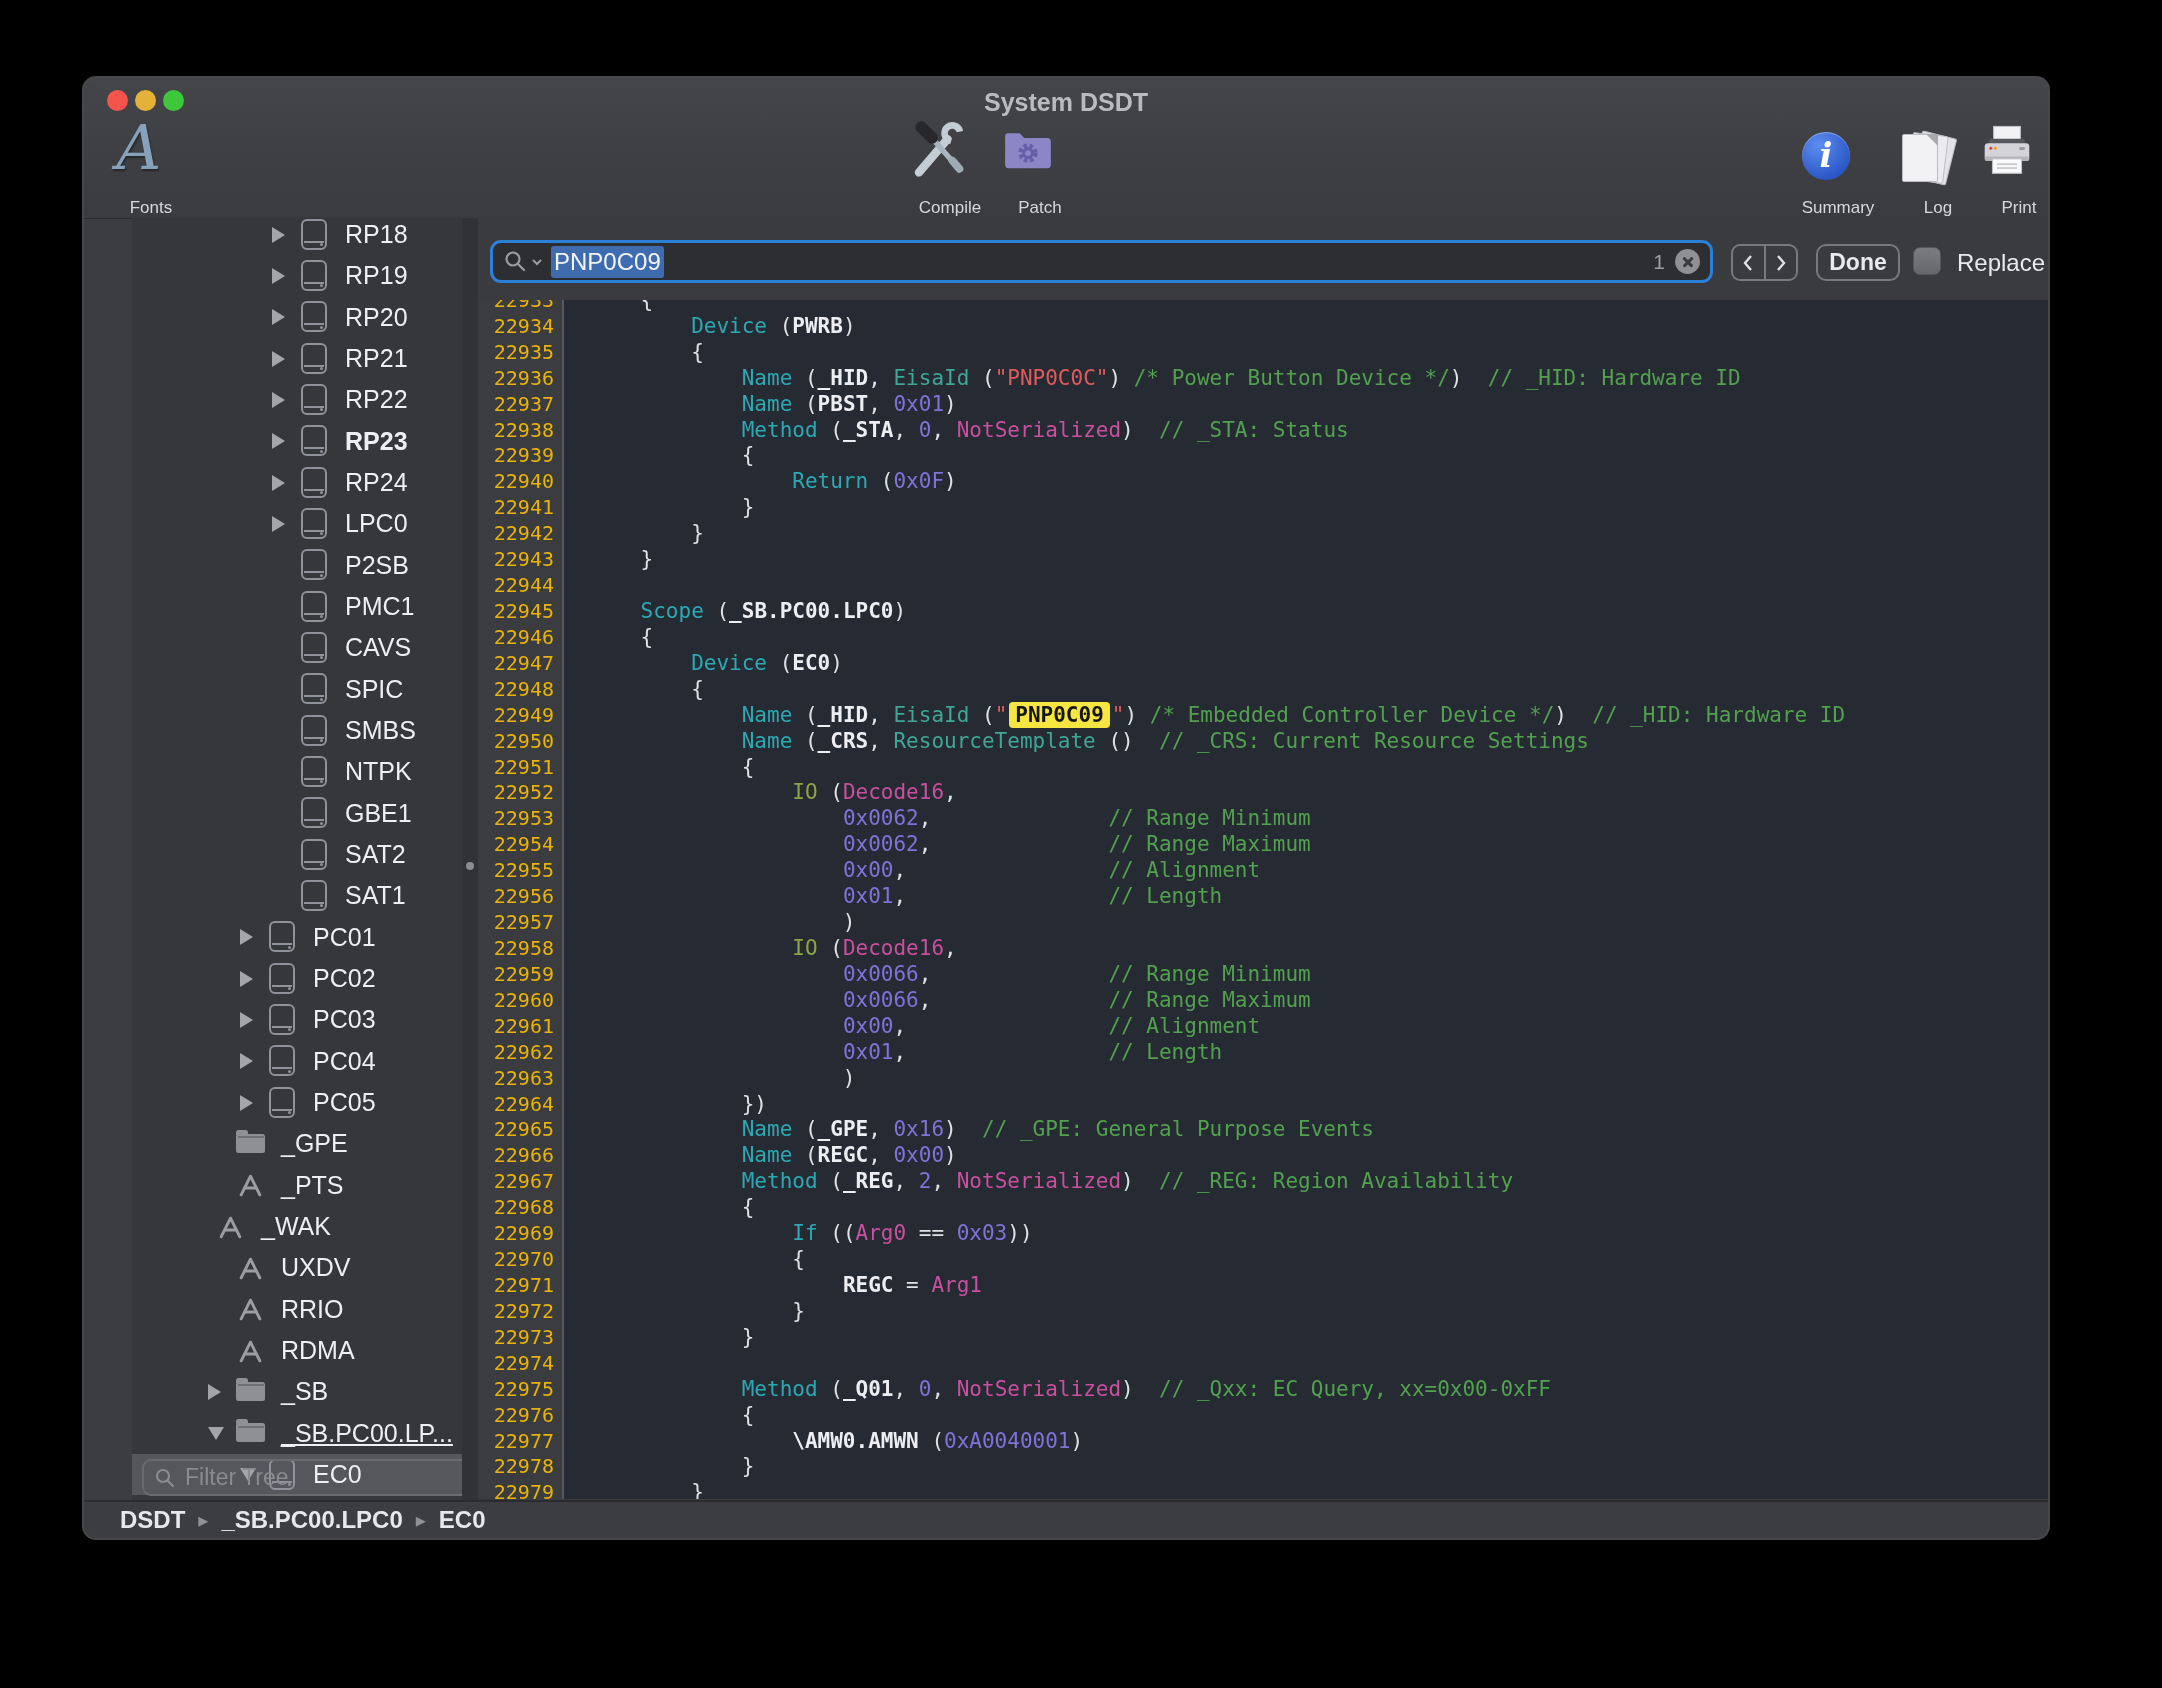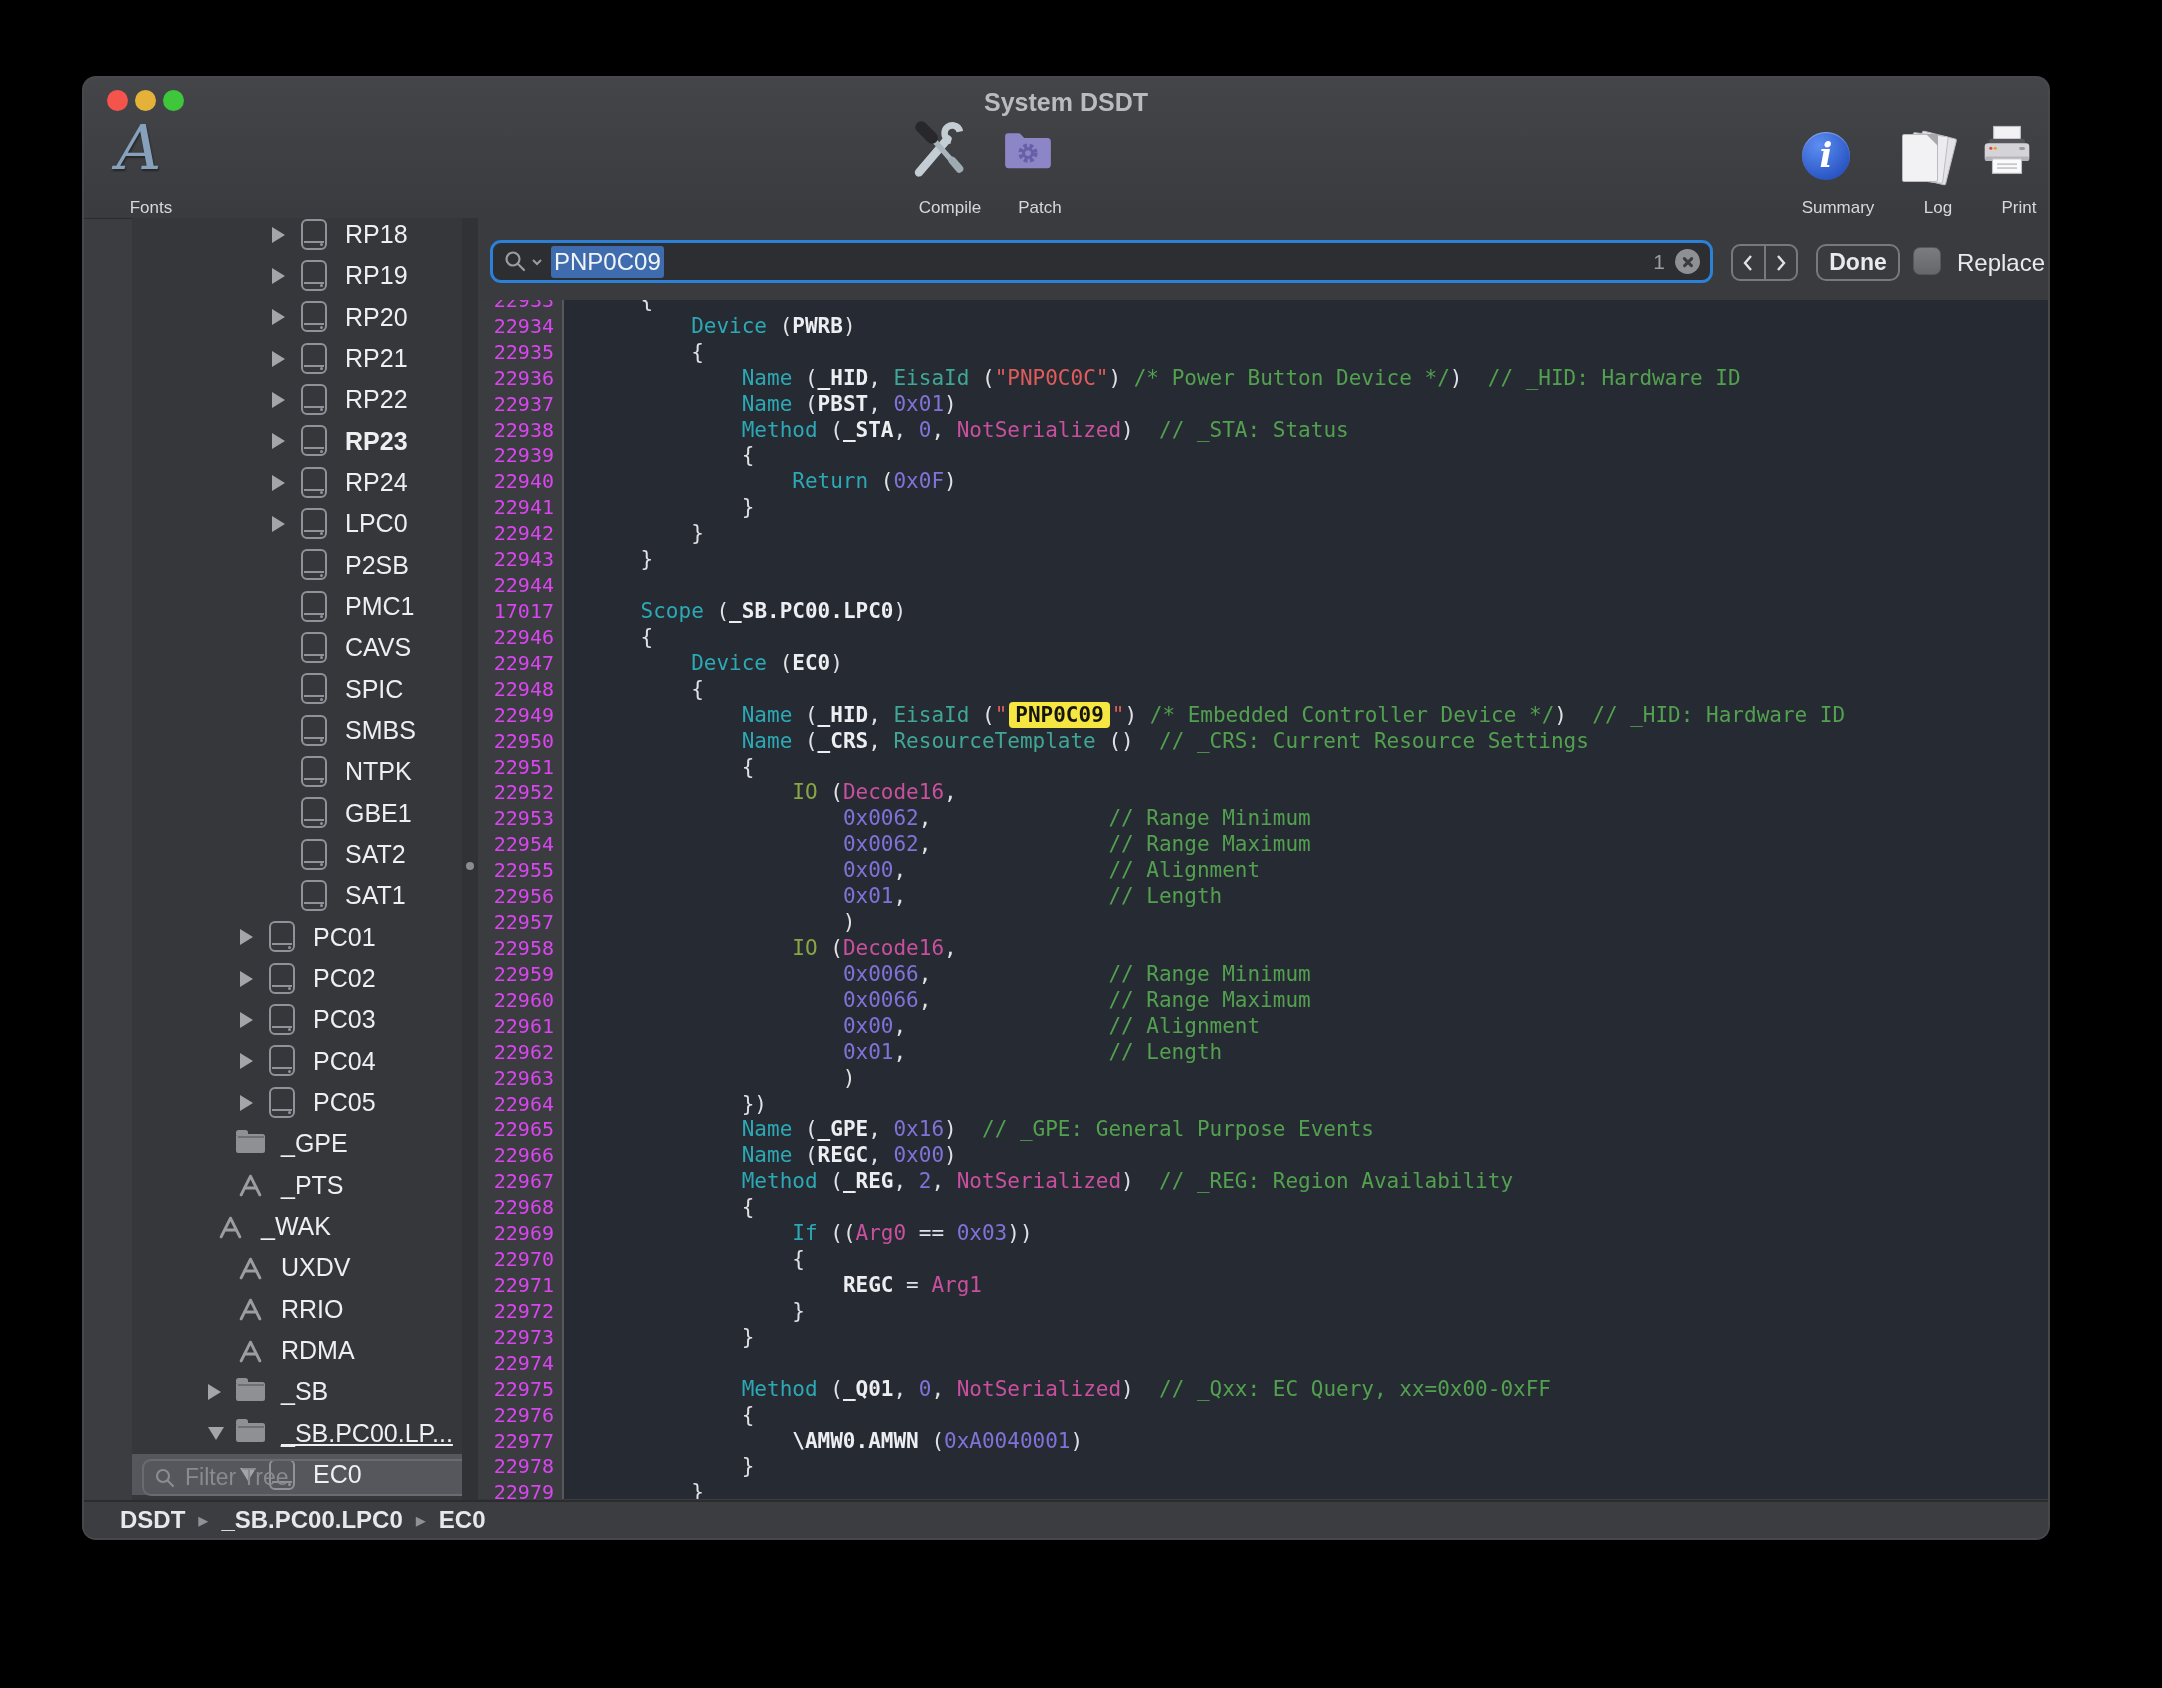--- a/index.html
+++ b/index.html
@@ -89,21 +89,21 @@
            background:linear-gradient(#7a7c80,#65676b);border:1px solid #55575b;box-sizing:border-box;}
   .replace-label{position:absolute;left:1479px;top:26px;height:37px;display:flex;align-items:center;
            color:#e8eaec;font-size:24px;}
   
   .editor{position:absolute;left:394px;top:222px;width:1570px;height:1199px;
           background:var(--editor-bg,#262a33);overflow:hidden;}
   .gutter-bg{position:absolute;left:0;top:0;width:86px;height:100%;background:#3b3c40;
           border-right:2px solid #56585c;box-sizing:border-box;}
   .lines{position:absolute;left:0;top:-13px;width:100%;}
   .code-line{display:flex;height:25.93px;align-items:center;}
-  .ln{width:76px;padding-right:10px;text-align:right;color:#d946ef;flex:none;
+  .ln{width:76px;padding-right:10px;text-align:right;color:#eab308;flex:none;
       font-family:"DejaVu Sans Mono",monospace;font-size:20px;}
   .code{padding-left:26px;white-space:pre;font-family:"DejaVu Sans Mono",monospace;
       font-size:21px;color:var(--tok-plain,#dfe1e5);}
   .tk-kw{color:var(--tok-keyword,#2ca9b4);}
   .tk-pre{color:var(--tok-predefined,#3fa796);}
   .tk-str{color:var(--tok-string,#e05c5c);}
   .tk-com{color:var(--tok-comment,#52a14f);}
   .tk-num{color:var(--tok-number,#8073d8);}
   .tk-res{color:var(--tok-resource,#8aa545);}
   .tk-arg{color:var(--tok-arg,#c9509e);}
@@ -562,21 +562,21 @@
           </div>
           <div class="code-line">
             <span class="ln">22943</span>
             <span class="code"><span class="tk-pl">    }</span></span>
           </div>
           <div class="code-line">
             <span class="ln">22944</span>
             <span class="code"></span>
           </div>
           <div class="code-line">
-            <span class="ln">17017</span>
+            <span class="ln">22945</span>
             <span class="code"><span class="tk-pl">    </span><span class="tk-kw">Scope</span><span class="tk-pl"> (</span><span class="tk-id">_SB.PC00.LPC0</span><span class="tk-pl">)</span></span>
           </div>
           <div class="code-line">
             <span class="ln">22946</span>
             <span class="code"><span class="tk-pl">    {</span></span>
           </div>
           <div class="code-line">
             <span class="ln">22947</span>
             <span class="code"><span class="tk-pl">        </span><span class="tk-kw">Device</span><span class="tk-pl"> (</span><span class="tk-id">EC0</span><span class="tk-pl">)</span></span>
           </div>

